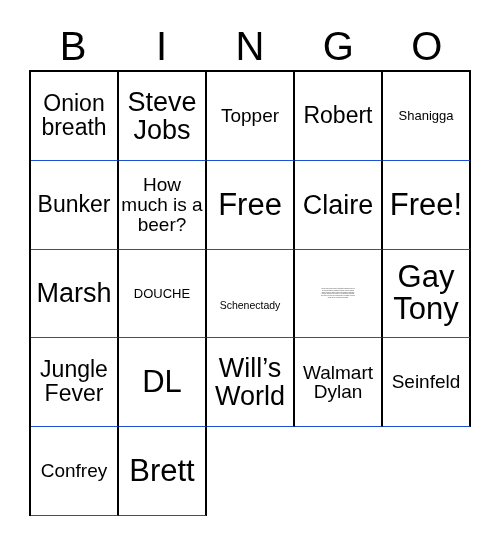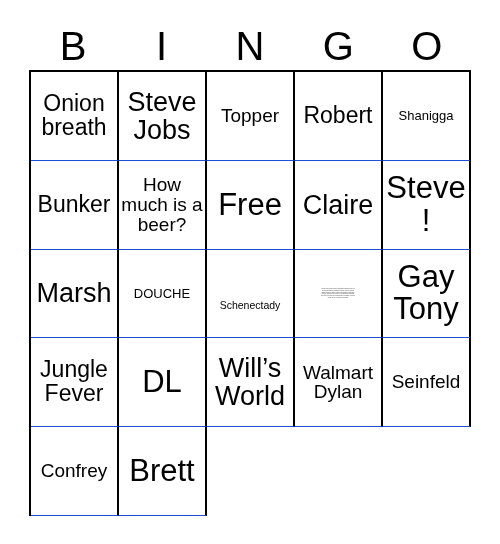--- a/index.html
+++ b/index.html
@@ -133,21 +133,21 @@
         <span class="cell-text">How much is a beer?</span>
       </div>
 
     <div class="bingo-cell fs-xxl">
         <span class="cell-text">Free</span>
       </div>
     <div class="bingo-cell fs-xl">
         <span class="cell-text">Claire</span>
       </div>
     <div class="bingo-cell fs-xxl">
-        <span class="cell-text">Steve!</span>
+        <span class="cell-text">Free!</span>
       </div>
     <div class="bingo-cell fs-xl">
         <span class="cell-text">Marsh</span>
       </div>
     <div class="bingo-cell fs-xs">
         <span class="cell-text">DOUCHE</span>
       </div>
 
     <div class="bingo-cell fs-xxs">
         <span class="cell-text">Schenectady</span>

